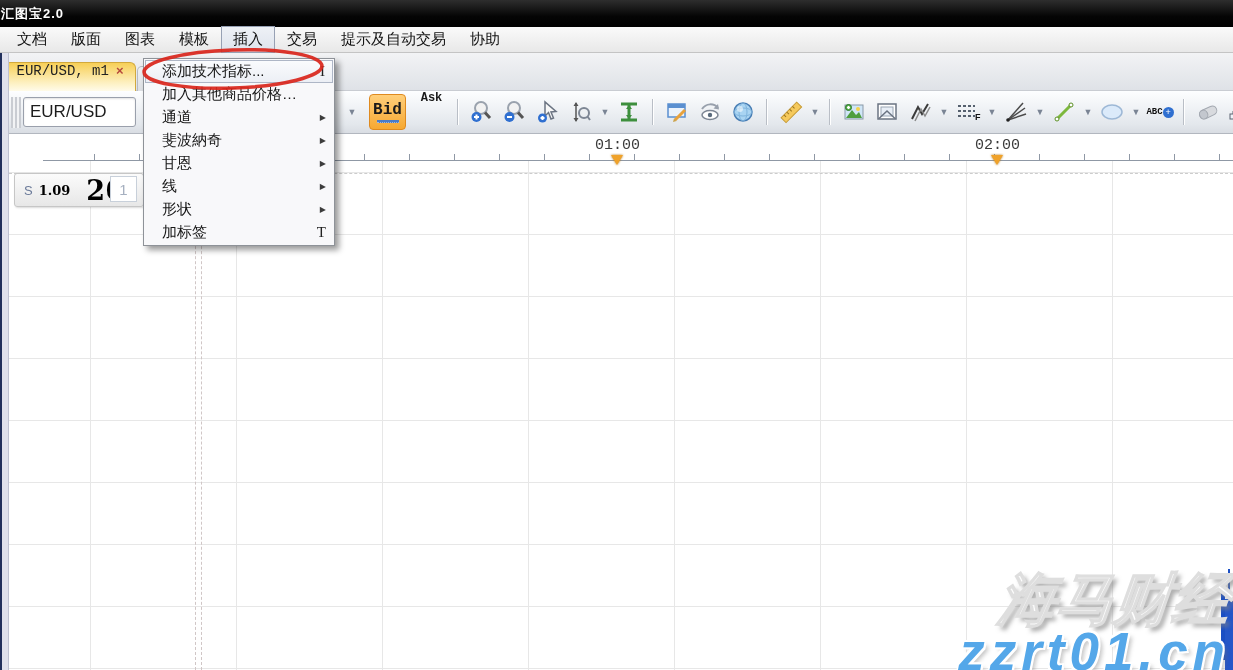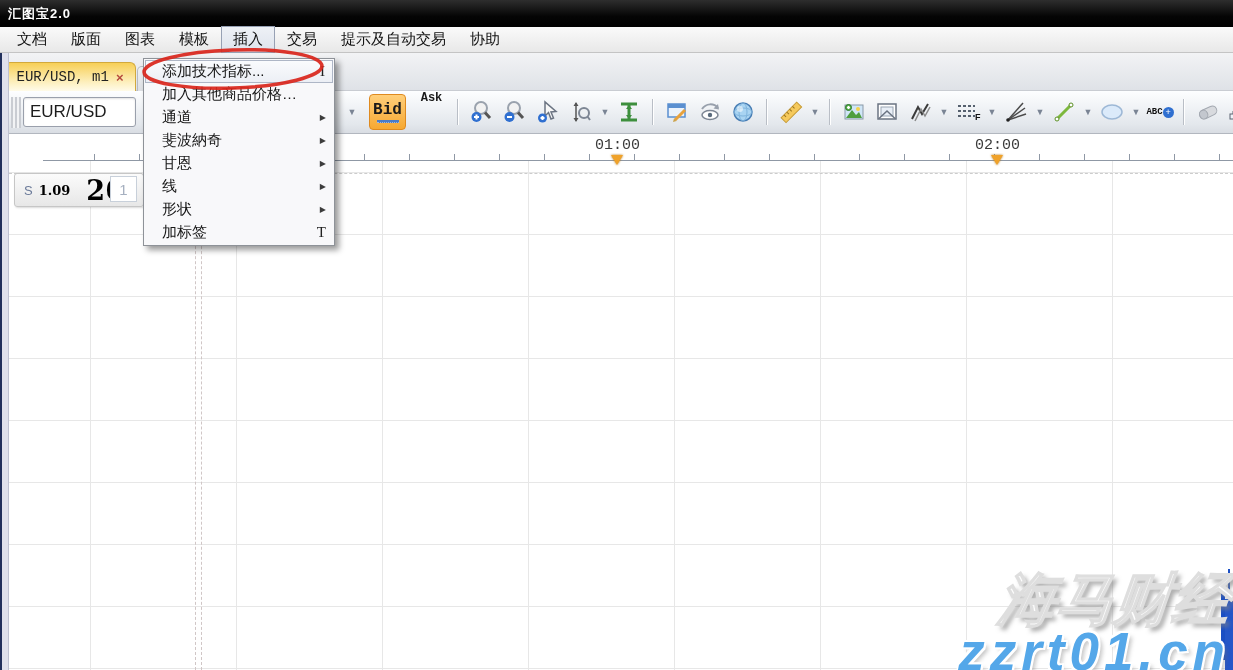--- a/index.html
+++ b/index.html
@@ -2,37 +2,37 @@
 <html><head>
 <meta charset="utf-8">
 <style>
   * { box-sizing: border-box; margin: 0; padding: 0; }
   html,body { width:1233px; height:670px; overflow:hidden; }
   body { position:relative; background:#fff; font-family:"Liberation Sans", sans-serif; }
 
   
   .titlebar { position:absolute; left:0; top:0; width:1233px; height:27px;
     background:linear-gradient(#2e2e2e, #050505 60%, #000); display:flex; align-items:center; }
-  .titlebar .title { color:#fff; font-size:13px; font-weight:bold; padding-left:8px; letter-spacing:1px; }
+  .titlebar .title { color:#fff; font-size:13px; font-weight:bold; padding-left:1px; letter-spacing:1px; }
 
   
   .menubar { position:absolute; left:0; top:27px; width:1233px; height:26px;
     background:linear-gradient(#fafafa,#e8e8e8); border-bottom:1px solid #c4c4c4;
     display:flex; align-items:center; padding-left:5px; }
   .menubar .mitem { font-size:15px; color:#111; padding:3px 11px; border:1px solid transparent; }
   .menubar .mitem.active { background:linear-gradient(#eef1f6,#dde3ec); border:1px solid #97a1b4; }
 
   
   .tabstrip { position:absolute; left:0; top:53px; width:1233px; height:38px;
     background:linear-gradient(#f2f3f5,#dfe2e7); border-bottom:1px solid #c9ccd2; }
   .tab-inactive { position:absolute; left:137px; top:13px; width:70px; height:25px;
     background:linear-gradient(#f0f1f3,#dddfe3); border:1px solid #b6bac1; border-bottom:none; border-radius:5px 5px 0 0; }
   .tab-active { position:absolute; left:4px; top:9px; width:132px; height:29px;
     background:linear-gradient(#f7cf56,#fdf0c0 70%,#fffbe9); border:1px solid #d2a93c; border-bottom:none;
-    border-radius:6px 6px 0 0; display:flex; align-items:center; justify-content:center;
+    border-radius:6px 6px 0 0; display:flex; align-items:flex-start; justify-content:center;
     font-family:"Liberation Mono", monospace; font-size:14px; color:#222; }
   .tab-active .close { color:#b5483c; font-weight:bold; margin-left:7px; font-size:13px; font-family:"Liberation Sans",sans-serif; }
 
   
   .toolbar { position:absolute; left:0; top:91px; width:1233px; height:43px;
     background:linear-gradient(#fdfeff,#e3e7ec 80%,#d9dde3); border-bottom:1px solid #b2b7bf; }
   .grip { position:absolute; left:11px; top:6px; width:10px; height:31px;
     background:repeating-linear-gradient(to right,#c9ccd2 0 2px,#f2f3f5 2px 4px); }
   .combo { position:absolute; left:23px; top:6px; width:113px; height:30px; background:#fff;
     border:1px solid #9aa0ac; border-radius:3px; display:flex; align-items:center; padding-left:6px;

